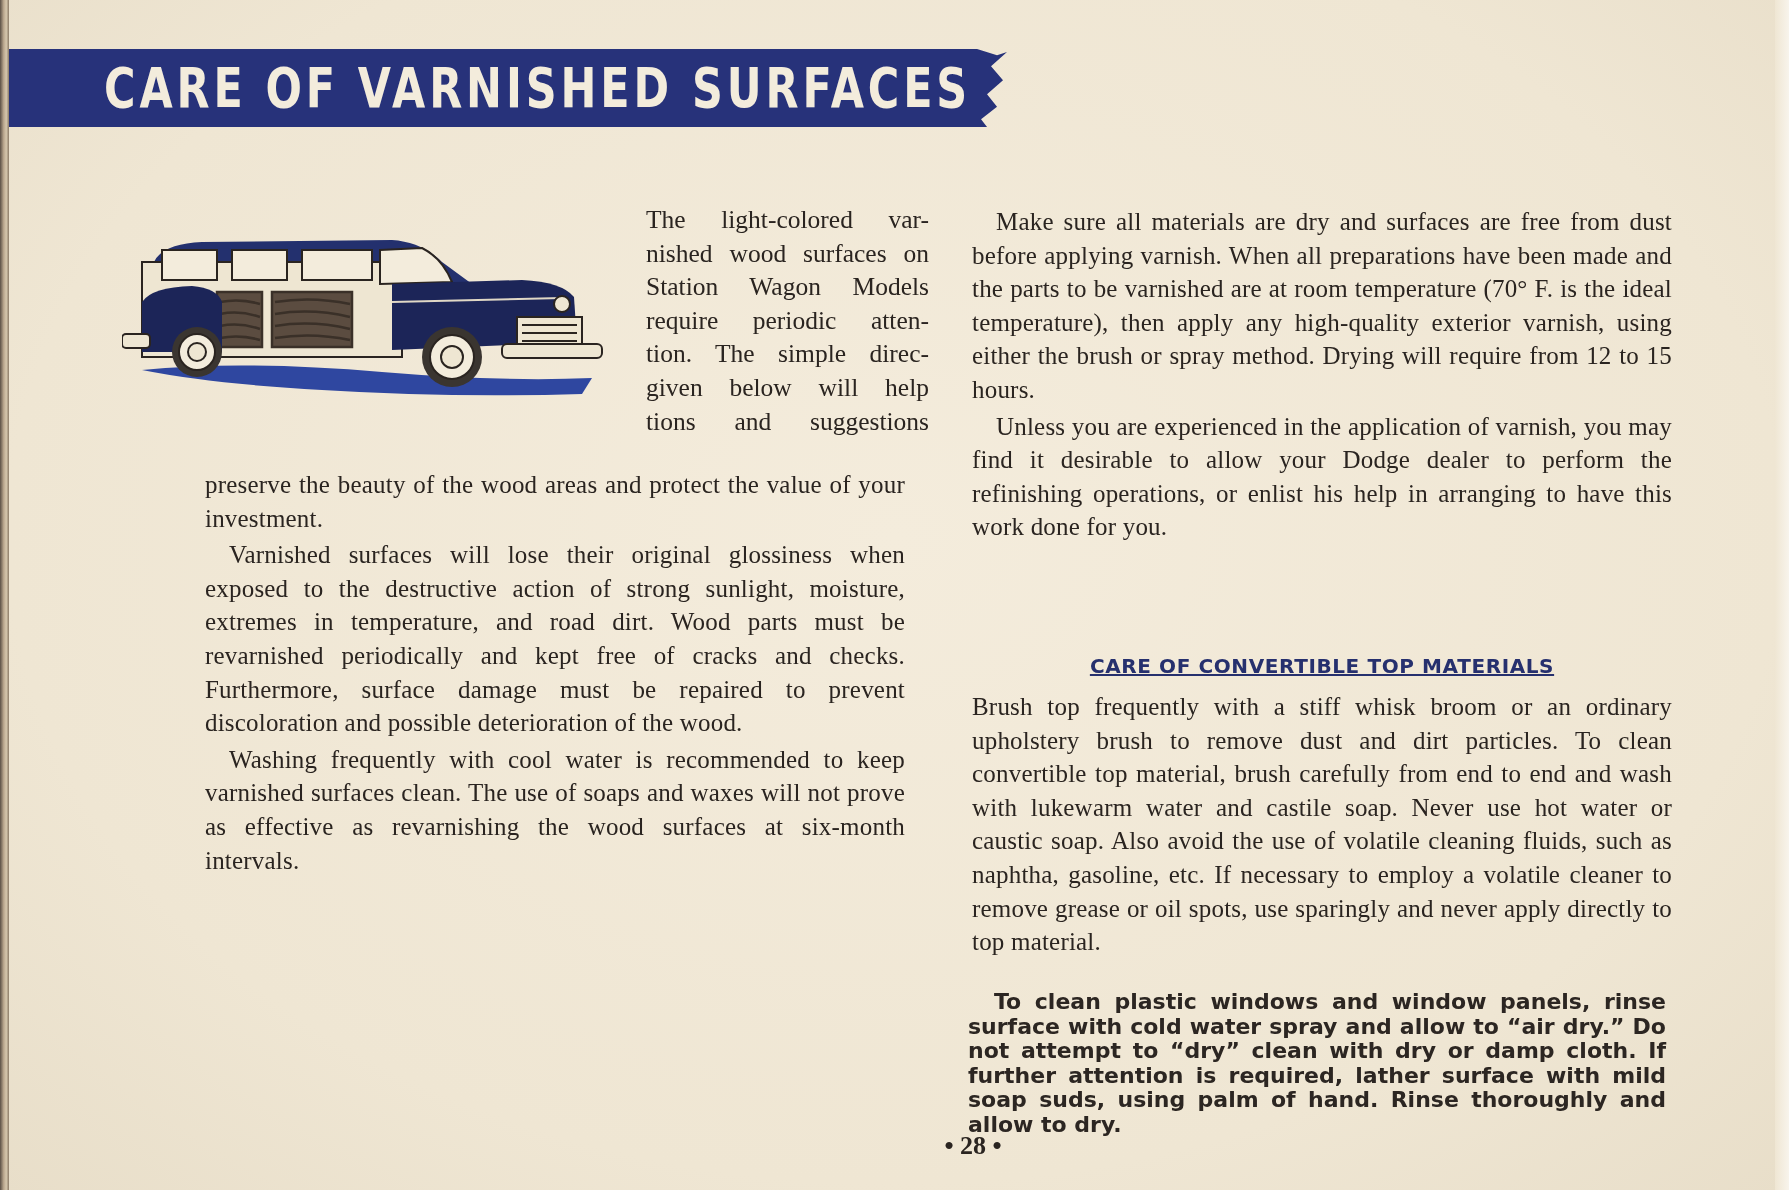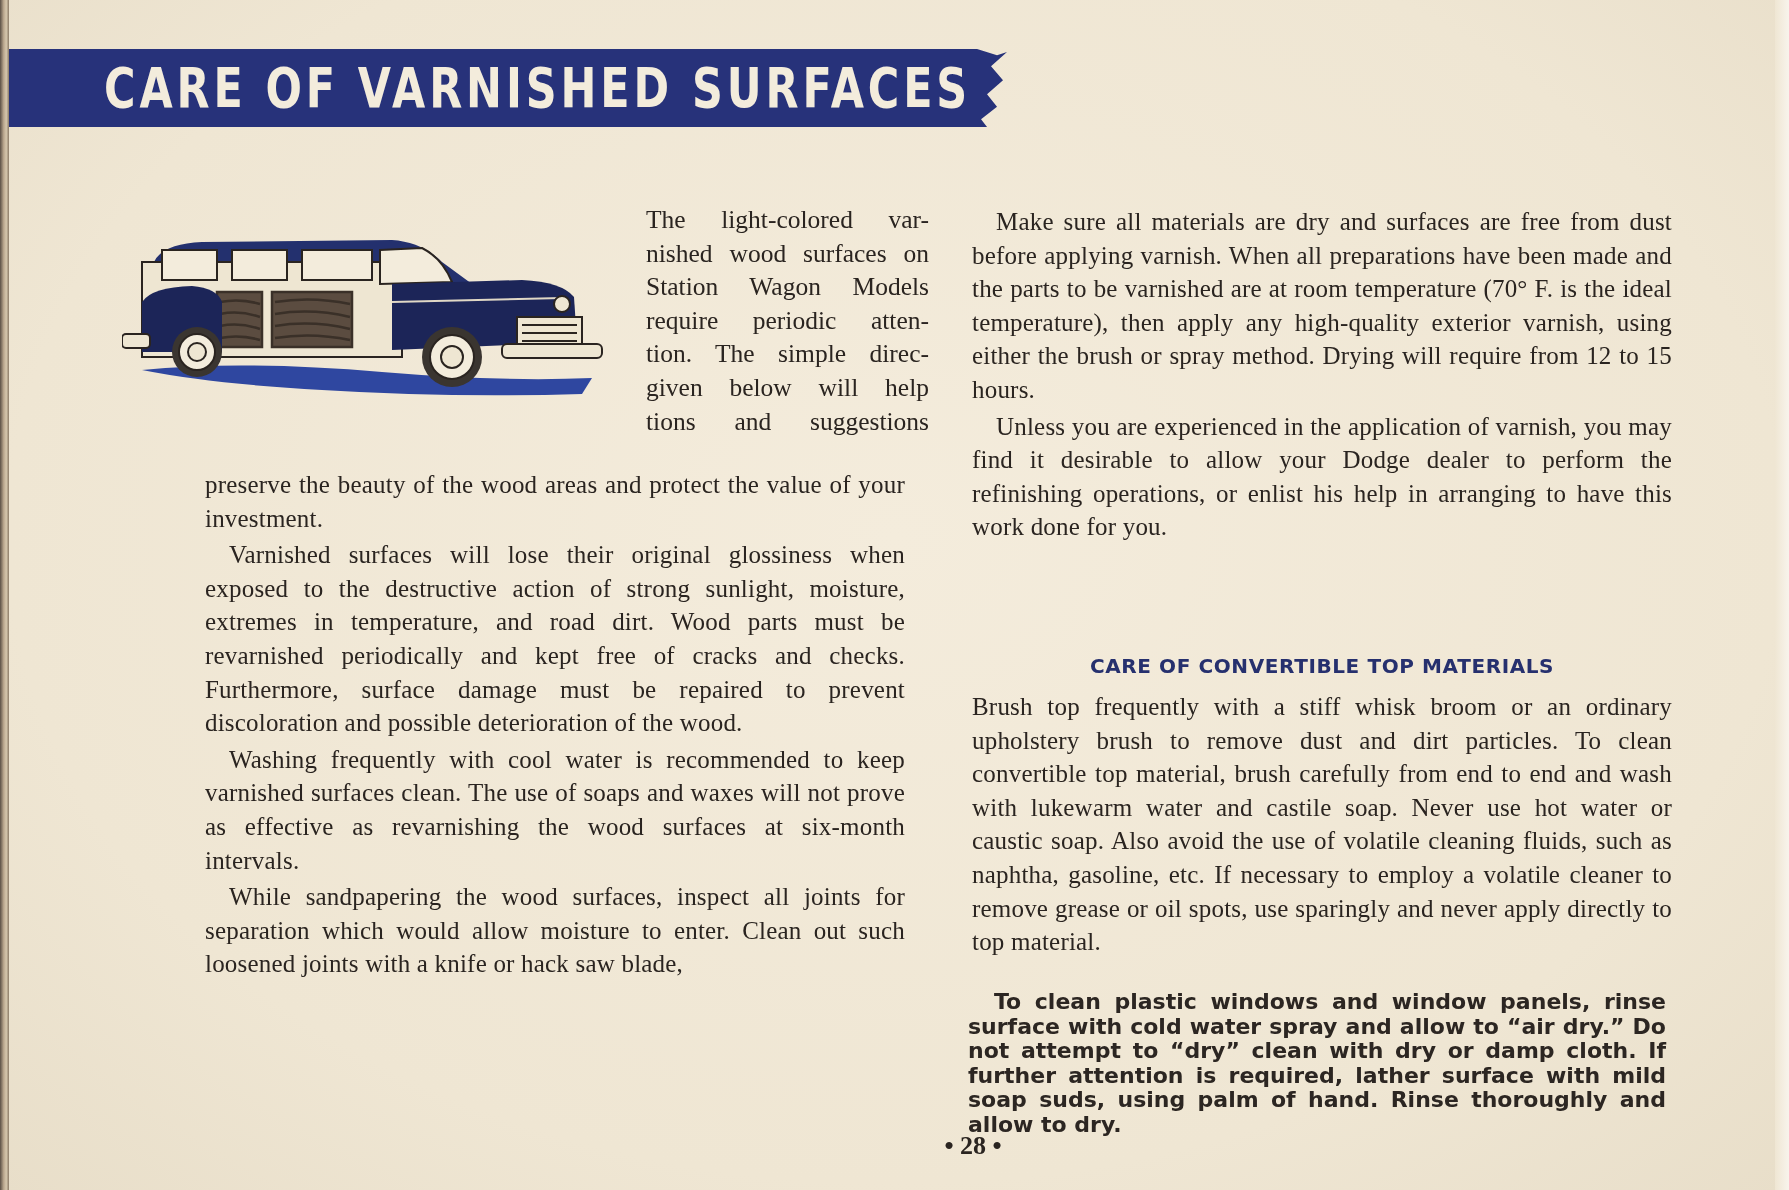--- a/index.html
+++ b/index.html
@@ -45,21 +45,21 @@
     font-size: 25.5px; line-height: 33.6px; text-align: justify; text-align-last: justify;
   }
   .intro-block span { display: block; text-align: justify; text-align-last: justify; }
   .left-col { position: absolute; left: 205px; top: 440px; width: 700px; margin-top: 28px; }
   .right-col { position: absolute; left: 972px; top: 205px; width: 700px; }
   p { margin: 0 0 3px 0; text-indent: 24px; }
   p.no-indent { text-indent: 0; }
   .subheading {
     position: absolute; left: 972px; top: 654px; width: 700px; text-align: center;
     font-family: "DejaVu Sans", "Liberation Sans", sans-serif; font-weight: bold;
-    font-size: 20px; color: #26306e; letter-spacing: 0.6px;
+    font-size: 20px; color: #26306e; letter-spacing: 0.6px; text-decoration: underline;
   }
   .conv-text { position: absolute; left: 972px; top: 690px; width: 700px; }
   .note {
     position: absolute; left: 968px; top: 990px; width: 698px;
     font-family: "DejaVu Sans", "Liberation Sans", sans-serif; font-weight: bold;
     font-size: 22px; line-height: 24.5px; color: #2c2622;
     text-align: justify; text-align-last: left; text-indent: 26px;
   }
   .page-number {
     position: absolute; left: 918px; top: 1131px; width: 110px; text-align: center;
@@ -126,21 +126,20 @@
   <span>require periodic atten-</span>
   <span>tion. The simple direc-</span>
   <span>given below will help</span>
   <span>tions and suggestions</span>
 </div>
 
 <div class="left-col body-text">
   <p class="no-indent">preserve the beauty of the wood areas and protect the value of your investment.</p>
   <p>Varnished surfaces will lose their original glossiness when exposed to the destructive action of strong sunlight, moisture, extremes in temperature, and road dirt. Wood parts must be revarnished periodically and kept free of cracks and checks. Furthermore, surface damage must be repaired to prevent discoloration and possible deterioration of the wood.</p>
   <p>Washing frequently with cool water is recommended to keep varnished surfaces clean. The use of soaps and waxes will not prove as effective as revarnishing the wood surfaces at six-month intervals.</p>
-  <p>While sandpapering the wood surfaces, inspect all joints for separation which would allow moisture to enter. Clean out such loosened joints with a knife or hack saw blade,</p>
 </div>
 
 <div class="right-col body-text">
   <p>Make sure all materials are dry and surfaces are free from dust before applying varnish. When all preparations have been made and the parts to be varnished are at room temperature (70° F. is the ideal temperature), then apply any high-quality exterior varnish, using either the brush or spray method. Drying will require from 12 to 15 hours.</p>
   <p>Unless you are experienced in the application of varnish, you may find it desirable to allow your Dodge dealer to perform the refinishing operations, or enlist his help in arranging to have this work done for you.</p>
 </div>
 
 <div class="subheading">CARE OF CONVERTIBLE TOP MATERIALS</div>
 
 <div class="conv-text body-text">

